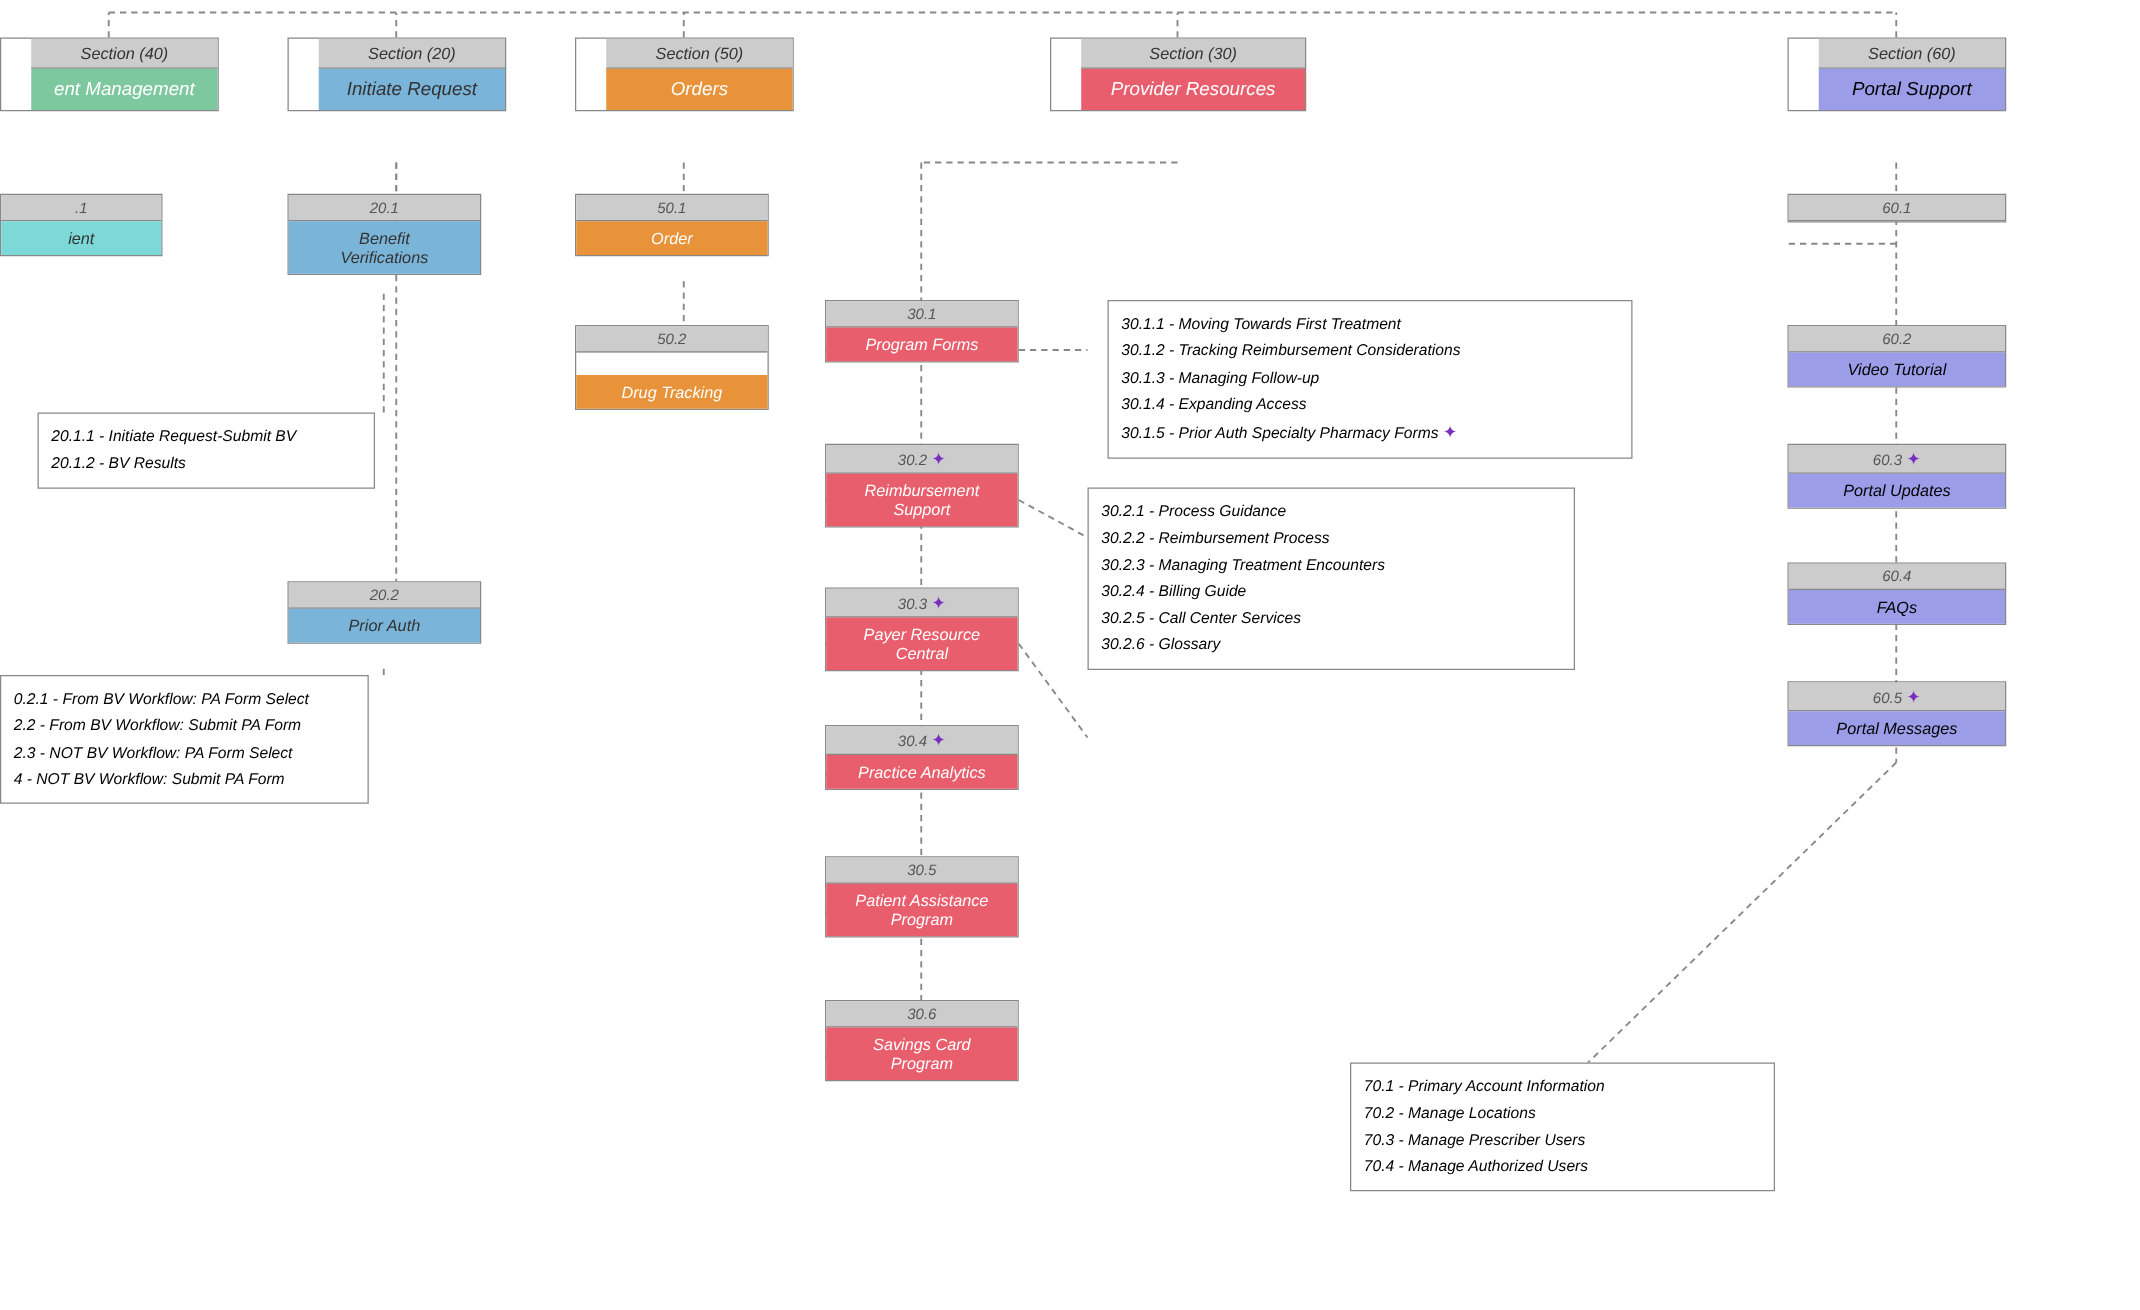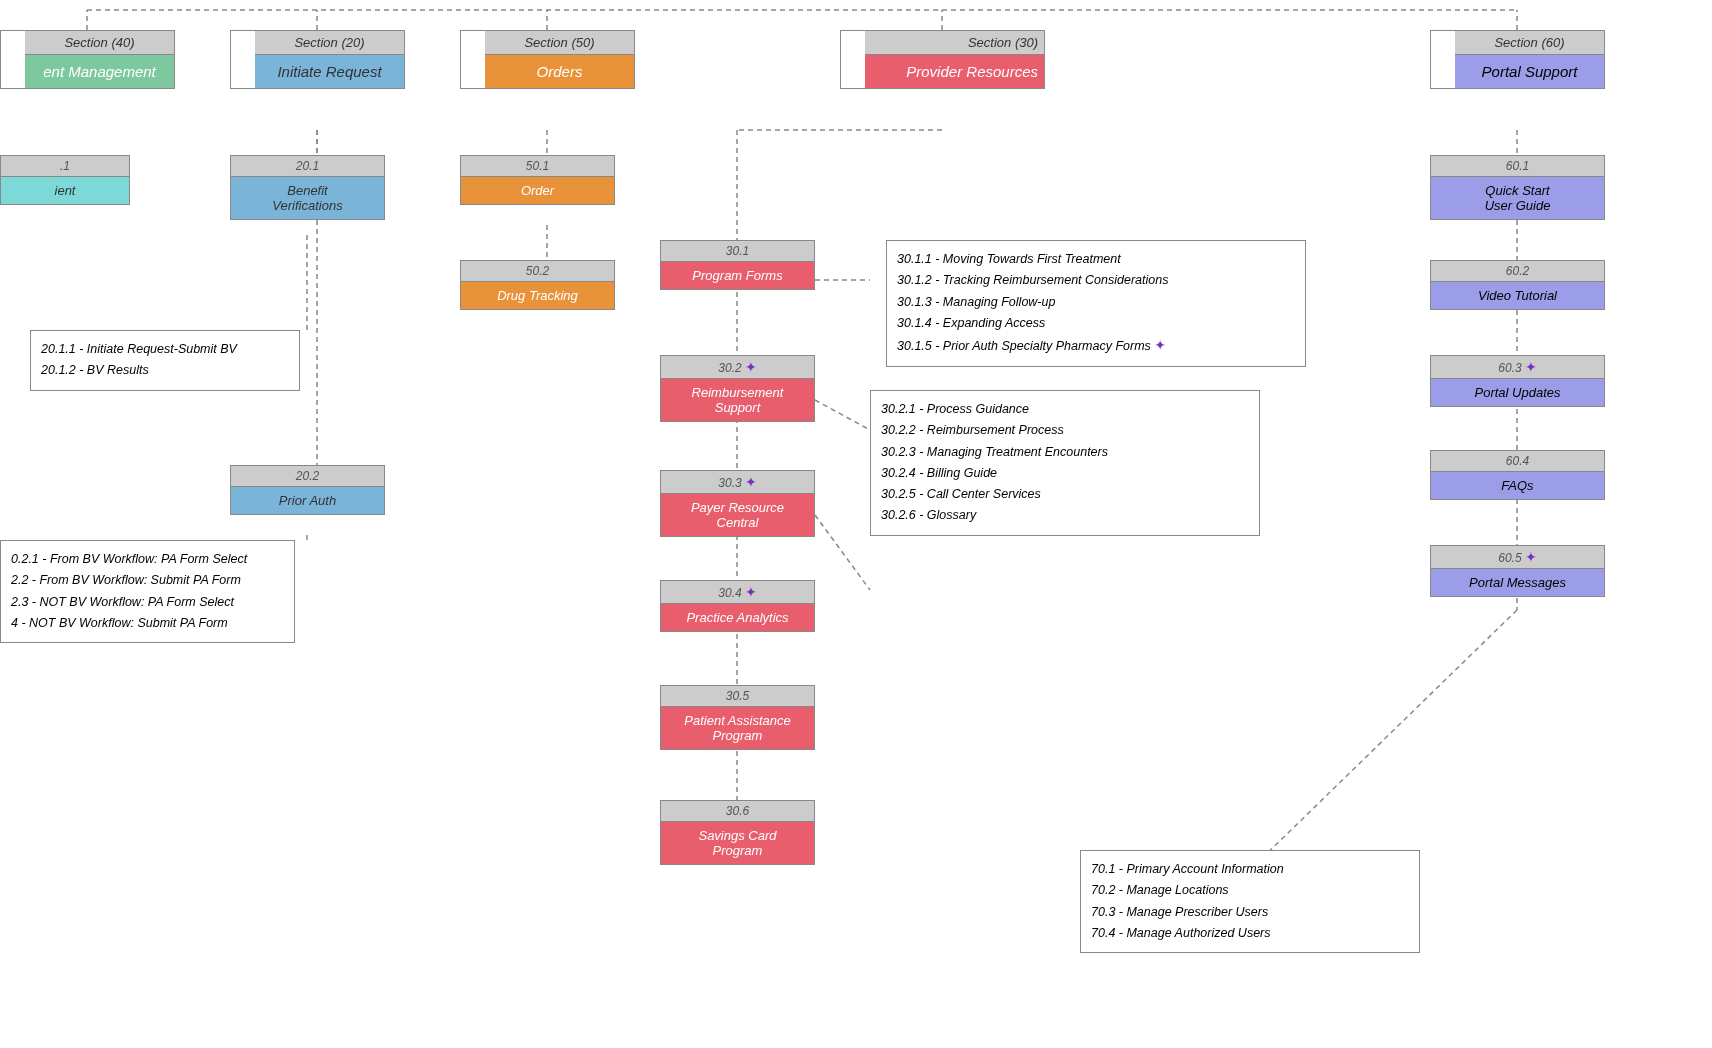--- a/index.html
+++ b/index.html
@@ -146,21 +146,21 @@
       <div class="section-body green-body">ent Management</div>
     </div>
     <div class="section-box" style="left: 230px; top: 30px; width: 175px;">
       <div class="section-header">Section (20)</div>
       <div class="section-body blue-body">Initiate Request</div>
     </div>
     <div class="section-box" style="left: 460px; top: 30px; width: 175px;">
       <div class="section-header">Section (50)</div>
       <div class="section-body orange-body">Orders</div>
     </div>
-    <div class="section-box" style="left: 840px; top: 30px; width: 205px; text-align: right;">
+    <div class="section-box" style="left: 840px; top: 30px; width: 205px;">
       <div class="section-header">Section (30)</div>
       <div class="section-body red-body">Provider Resources</div>
     </div>
     <div class="section-box" style="left: 1430px; top: 30px; width: 175px;">
       <div class="section-header">Section (60)</div>
       <div class="section-body purple-body">Portal Support</div>
     </div>
     <div class="sub-box" style="left: 0px; top: 155px; width: 130px;">
       <div class="sub-header">.1</div>
       <div class="sub-body cyan-body" style="white-space: pre-line;">ient</div>
@@ -169,21 +169,21 @@
       <div class="sub-header">20.1</div>
       <div class="sub-body blue-body" style="white-space: pre-line;">Benefit
 Verifications</div>
     </div>
     <div class="sub-box" style="left: 460px; top: 155px; width: 155px;">
       <div class="sub-header">50.1</div>
       <div class="sub-body orange-body" style="white-space: pre-line;">Order</div>
     </div>
     <div class="sub-box" style="left: 460px; top: 260px; width: 155px;">
       <div class="sub-header">50.2</div>
-      <div class="sub-body orange-body" style="white-space: pre-line;">Drug Tracking</div>
+      <div class="sub-body orange-body" style="white-space: pre-line; margin-top: 18px;">Drug Tracking</div>
     </div>
     <div class="sub-box" style="left: 660px; top: 240px; width: 155px;">
       <div class="sub-header">30.1</div>
       <div class="sub-body red-body" style="white-space: pre-line;">Program Forms</div>
     </div>
     <div class="sub-box" style="left: 660px; top: 355px; width: 155px;">
       <div class="sub-header">30.2 <span class="star">✦</span></div>
       <div class="sub-body red-body" style="white-space: pre-line;">Reimbursement
 Support</div>
     </div>
@@ -205,22 +205,20 @@
       <div class="sub-header">30.6</div>
       <div class="sub-body red-body" style="white-space: pre-line;">Savings Card
 Program</div>
     </div>
     <div class="sub-box" style="left: 230px; top: 465px; width: 155px;">
       <div class="sub-header">20.2</div>
       <div class="sub-body blue-body" style="white-space: pre-line;">Prior Auth</div>
     </div>
     <div class="sub-box" style="left: 1430px; top: 155px; width: 175px;">
       <div class="sub-header">60.1</div>
-      <div class="sub-body purple-body" style="white-space: pre-line;">Quick Start
-User Guide</div>
     </div>
     <div class="sub-box" style="left: 1430px; top: 260px; width: 175px;">
       <div class="sub-header">60.2</div>
       <div class="sub-body purple-body" style="white-space: pre-line;">Video Tutorial</div>
     </div>
     <div class="sub-box" style="left: 1430px; top: 355px; width: 175px;">
       <div class="sub-header">60.3 <span class="star">✦</span></div>
       <div class="sub-body purple-body" style="white-space: pre-line;">Portal Updates</div>
     </div>
     <div class="sub-box" style="left: 1430px; top: 450px; width: 175px;">

